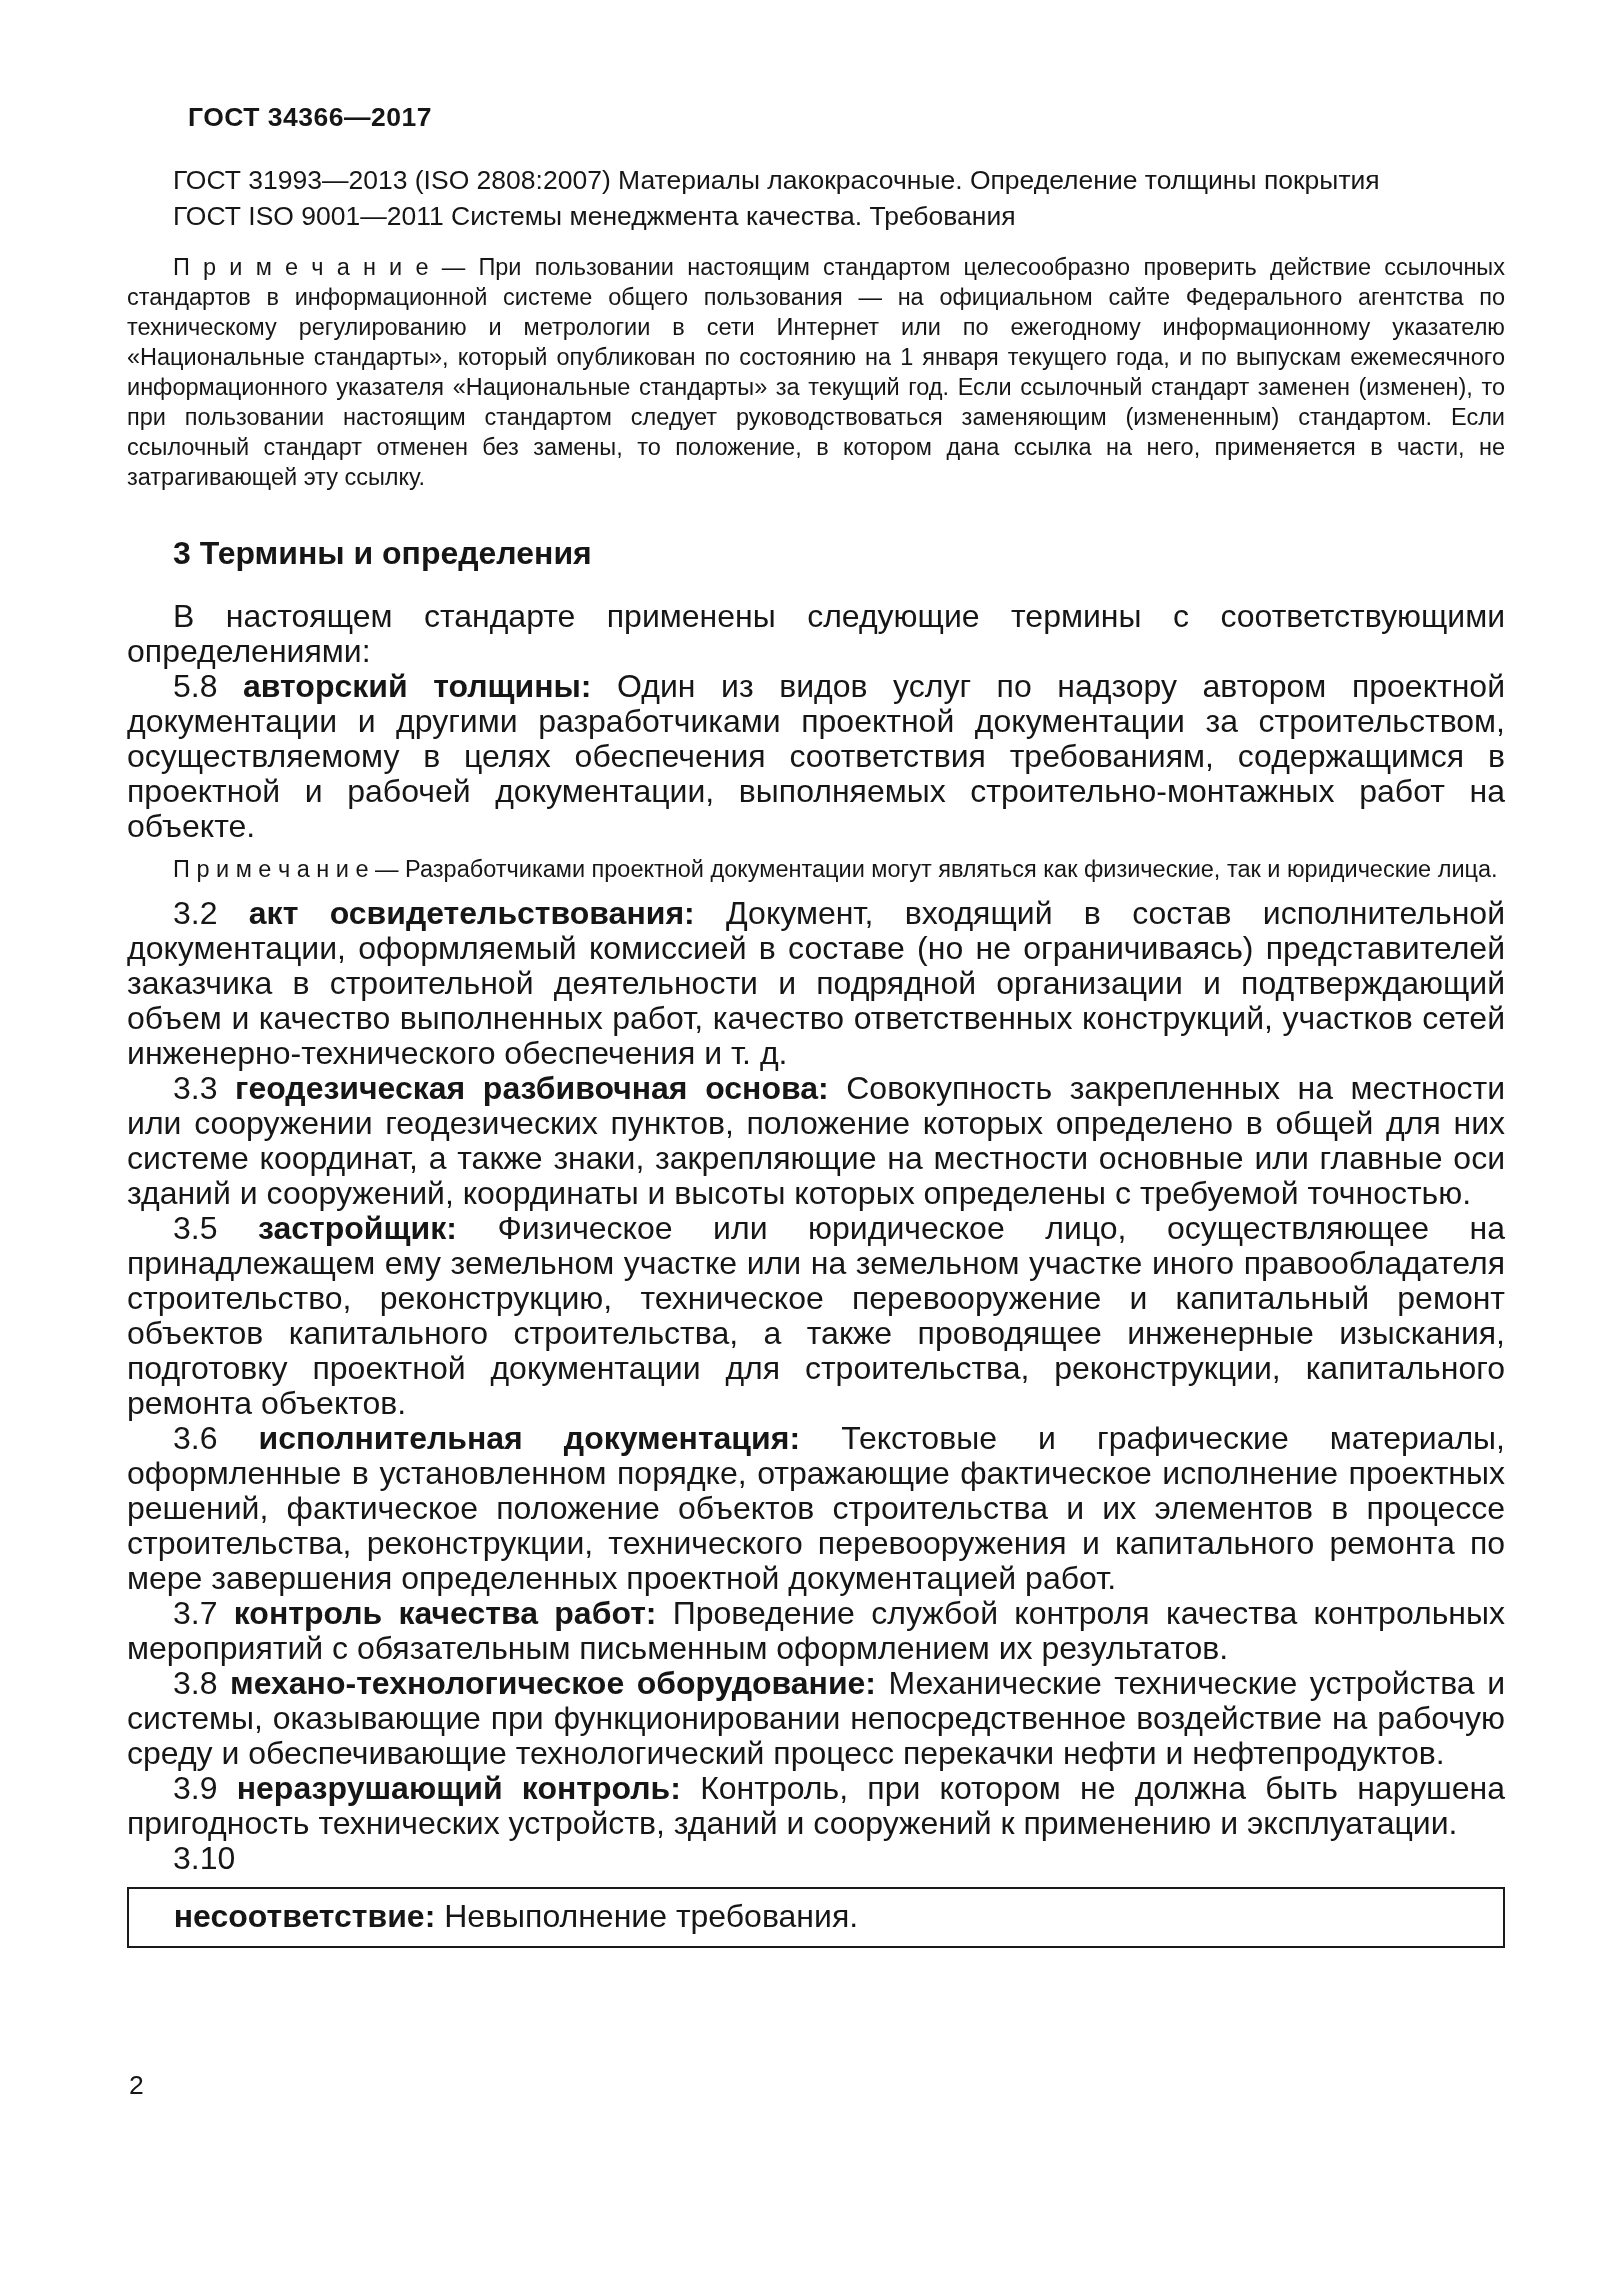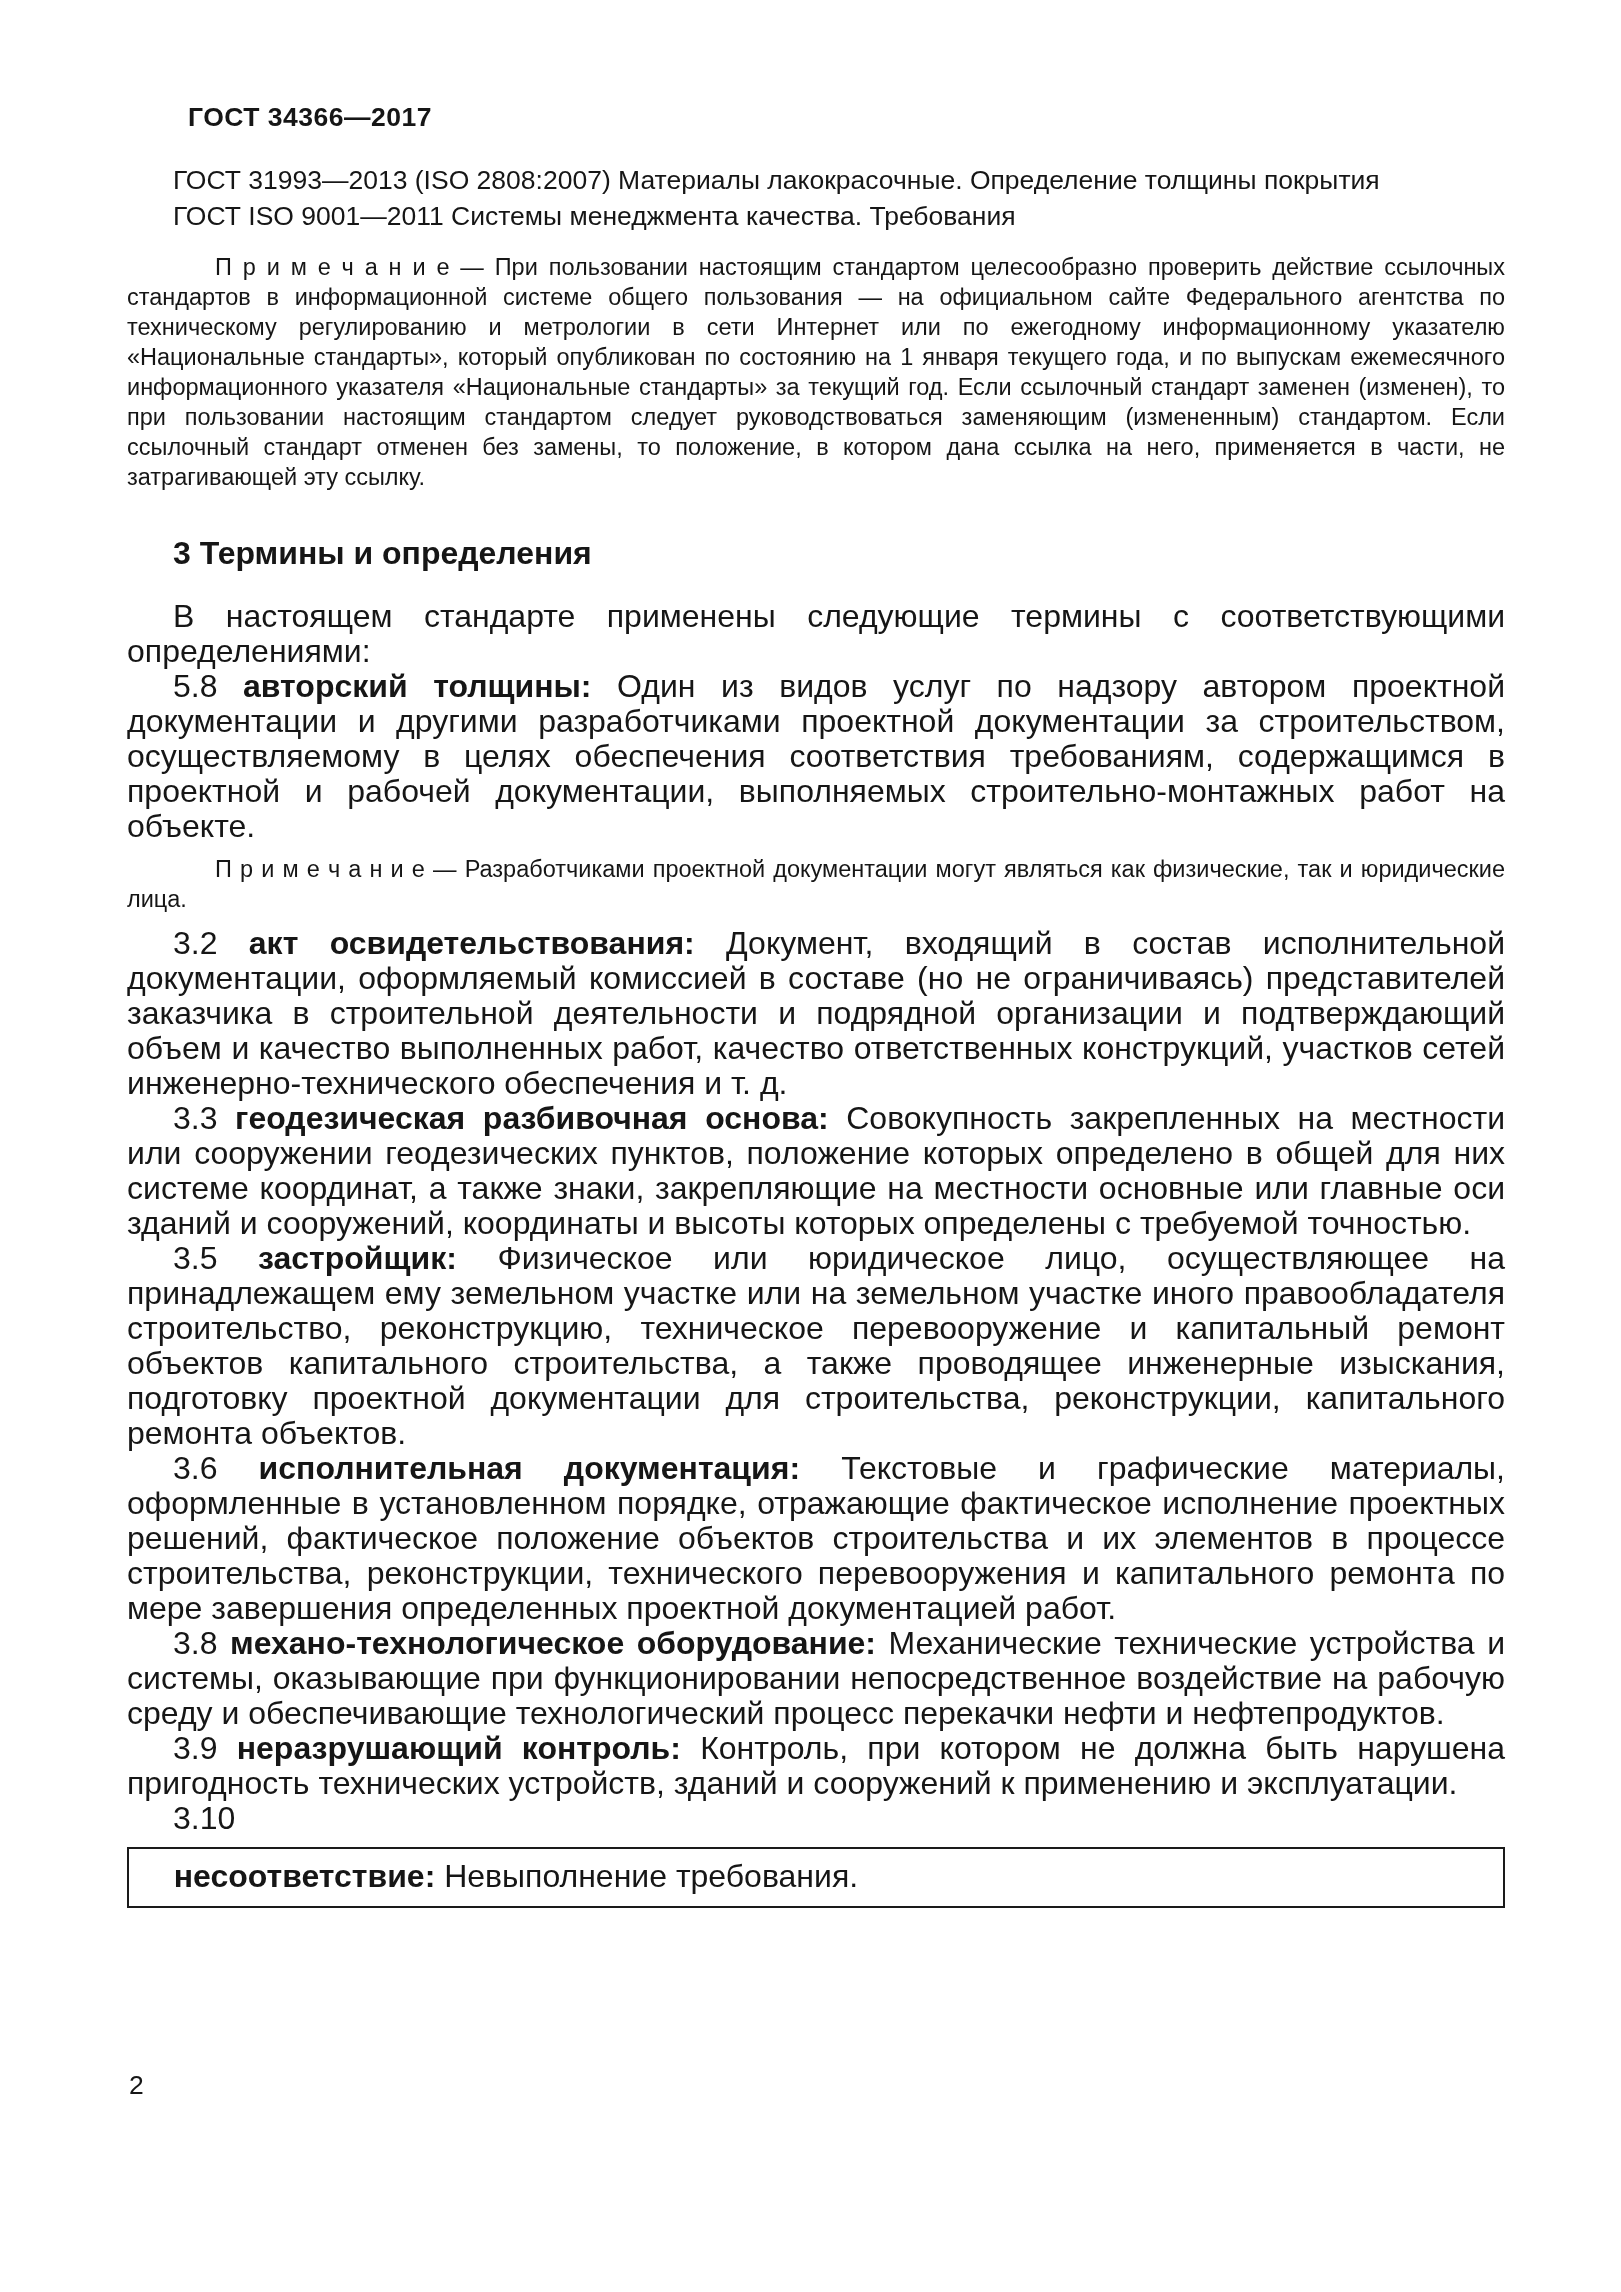--- a/index.html
+++ b/index.html
@@ -31,21 +31,21 @@
     text-indent: 46px;
     text-align: justify;
   }
   .note {
     font-size: 23.5px;
     line-height: 30px;
     text-indent: 46px;
     text-align: justify;
     margin-top: 13.7px;
   }
-  .note-label { white-space: pre; margin-left: 42px; }
+  .note-label { white-space: pre; }
   .section-heading {
     font-size: 32px;
     font-weight: bold;
     margin: 43px 0 27.4px 46px;
   }
   .para {
     font-size: 32px;
     line-height: 35px;
     text-indent: 46px;
     text-align: justify;
@@ -90,20 +90,21 @@
   <p class="para"><span>3.2</span><span class="term-name"> акт освидетельствования:</span><span> Документ, входящий в состав исполнительной документации, оформляемый комиссией в составе (но не ограничиваясь) представителей заказчика в строительной деятельности и подрядной организации и подтверждающий объем и качество выполненных работ, качество ответственных конструкций, участков сетей инженерно-технического обеспечения и т. д.</span></p>
 
   <p class="para"><span>3.3</span><span class="term-name"> геодезическая разбивочная основа:</span><span> Совокупность закрепленных на местности или сооружении геодезических пунктов, положение которых определено в общей для них системе координат, а также знаки, закрепляющие на местности основные или главные оси зданий и сооружений, координаты и высоты которых определены с требуемой точностью.</span></p>
 
 
 
   <p class="para"><span>3.5</span><span class="term-name"> застройщик:</span><span> Физическое или юридическое лицо, осуществляющее на принадлежащем ему земельном участке или на земельном участке иного правообладателя строительство, реконструкцию, техническое перевооружение и капитальный ремонт объектов капитального строительства, а также проводящее инженерные изыскания, подготовку проектной документации для строительства, реконструкции, капитального ремонта объектов.</span></p>
 
   <p class="para"><span>3.6</span><span class="term-name"> исполнительная документация:</span><span> Текстовые и графические материалы, оформленные в установленном порядке, отражающие фактическое исполнение проектных решений, фактическое положение объектов строительства и их элементов в процессе строительства, реконструкции, технического перевооружения и капитального ремонта по мере завершения определенных проектной документацией работ.</span></p>
 
+  <p class="para"><span>3.7</span><span class="term-name"> контроль качества работ:</span><span> Проведение службой контроля качества контрольных мероприятий с обязательным письменным оформлением их результатов.</span></p>
 
   <p class="para"><span>3.8</span><span class="term-name"> механо-технологическое оборудование:</span><span> Механические технические устройства и системы, оказывающие при функционировании непосредственное воздействие на рабочую среду и обеспечивающие технологический процесс перекачки нефти и нефтепродуктов.</span></p>
 
   <p class="para"><span>3.9</span><span class="term-name"> неразрушающий контроль:</span><span> Контроль, при котором не должна быть нарушена пригодность технических устройств, зданий и сооружений к применению и эксплуатации.</span></p>
 
   <p class="para">3.10</p>
 
   <div class="def-box">
     <p class="para"><span class="term-name">несоответствие:</span><span> Невыполнение требования.</span></p>
   </div>

